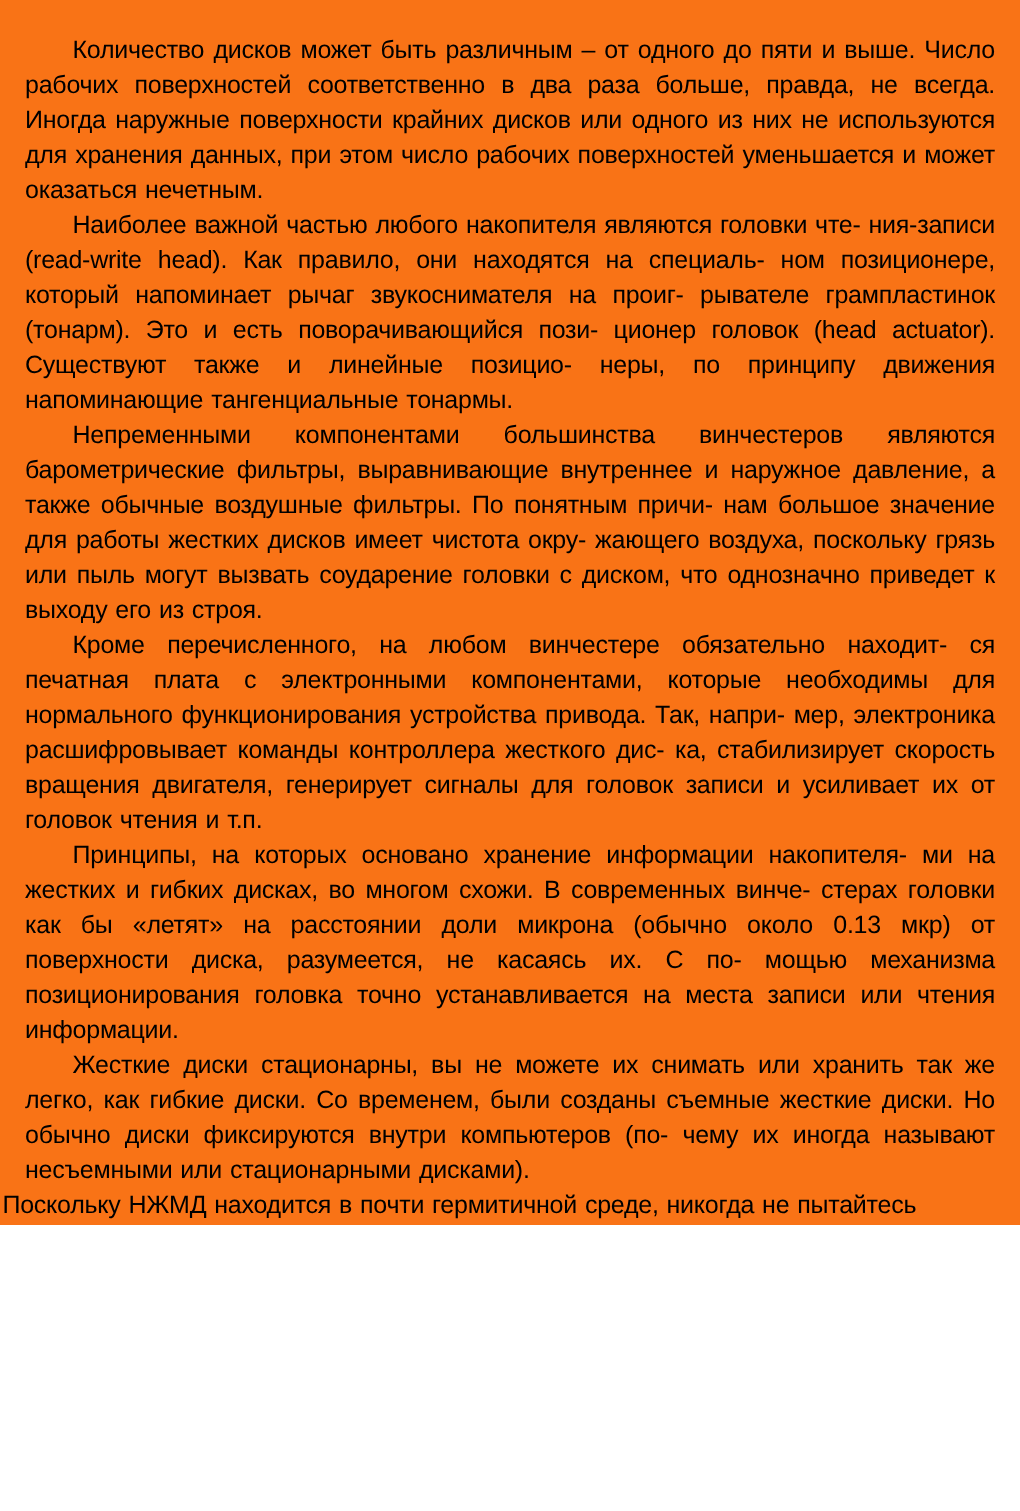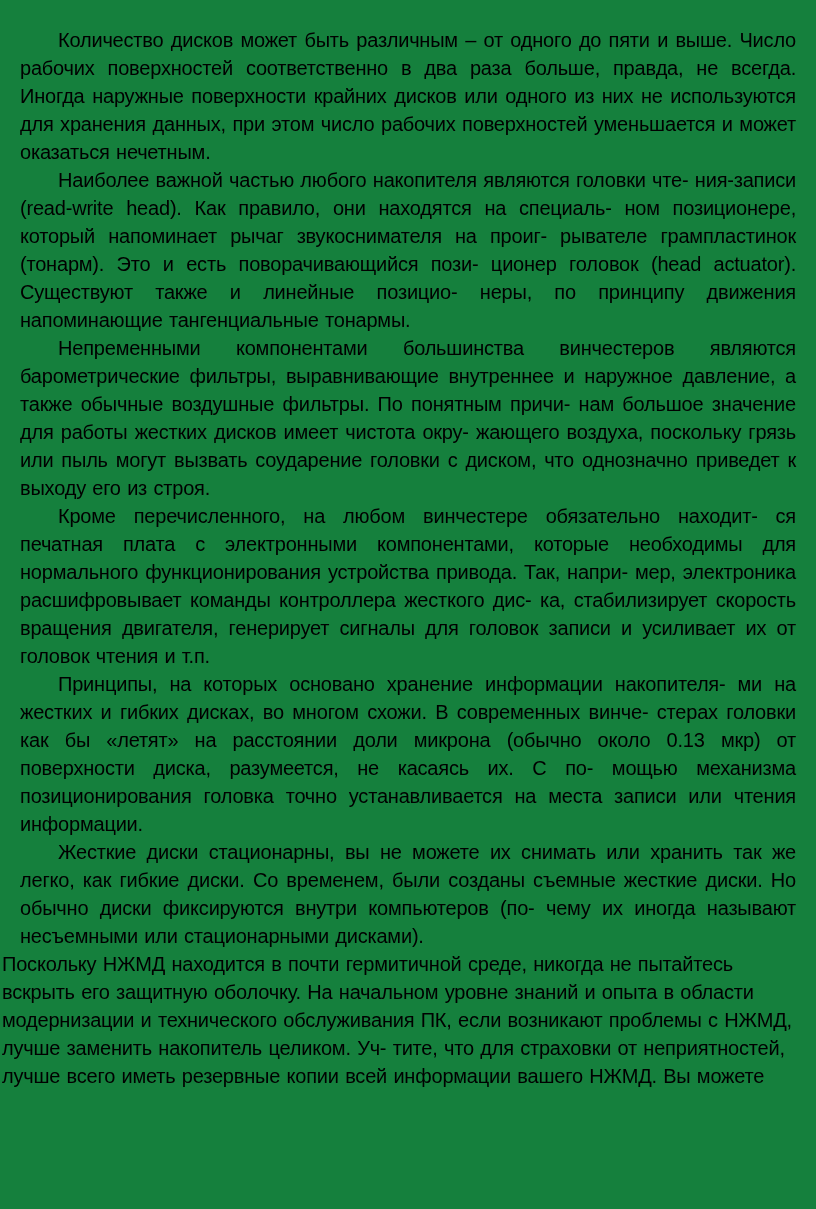--- a/index.html
+++ b/index.html
@@ -3,22 +3,22 @@
 <meta charset="utf-8">
 <style>
   html, body {
     margin: 0;
     padding: 0;
     background: #ffffff;
   }
   .page {
     position: relative;
     width: 816px;
-    height: 1209px;
-    background: #15803d;
+    height: 980px;
+    background: #f97316;
     overflow: hidden;
     box-sizing: border-box;
     padding: 26px 20px 0 20px;
     color: #000000;
     font-family: "Liberation Sans", "DejaVu Sans", sans-serif;
   }
   .page p {
     margin: 0;
     font-size: 20px;
     line-height: 28px;

